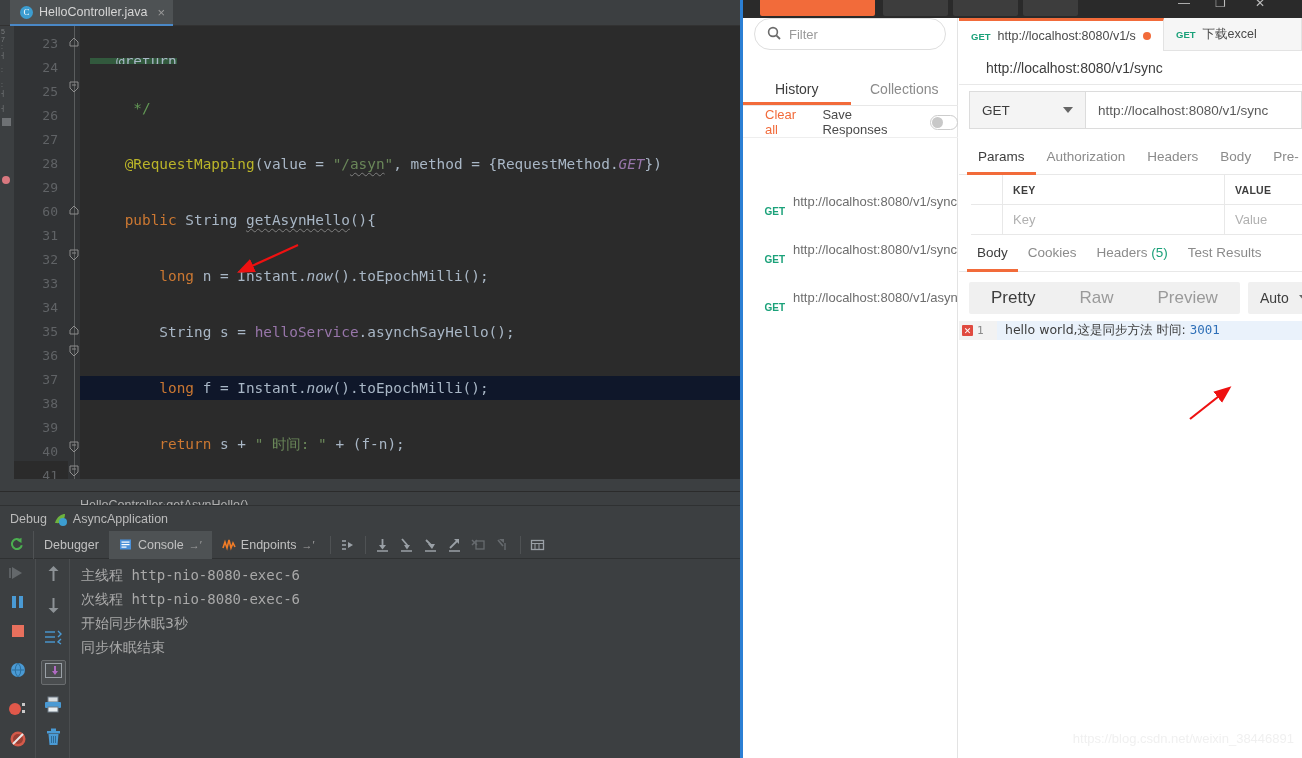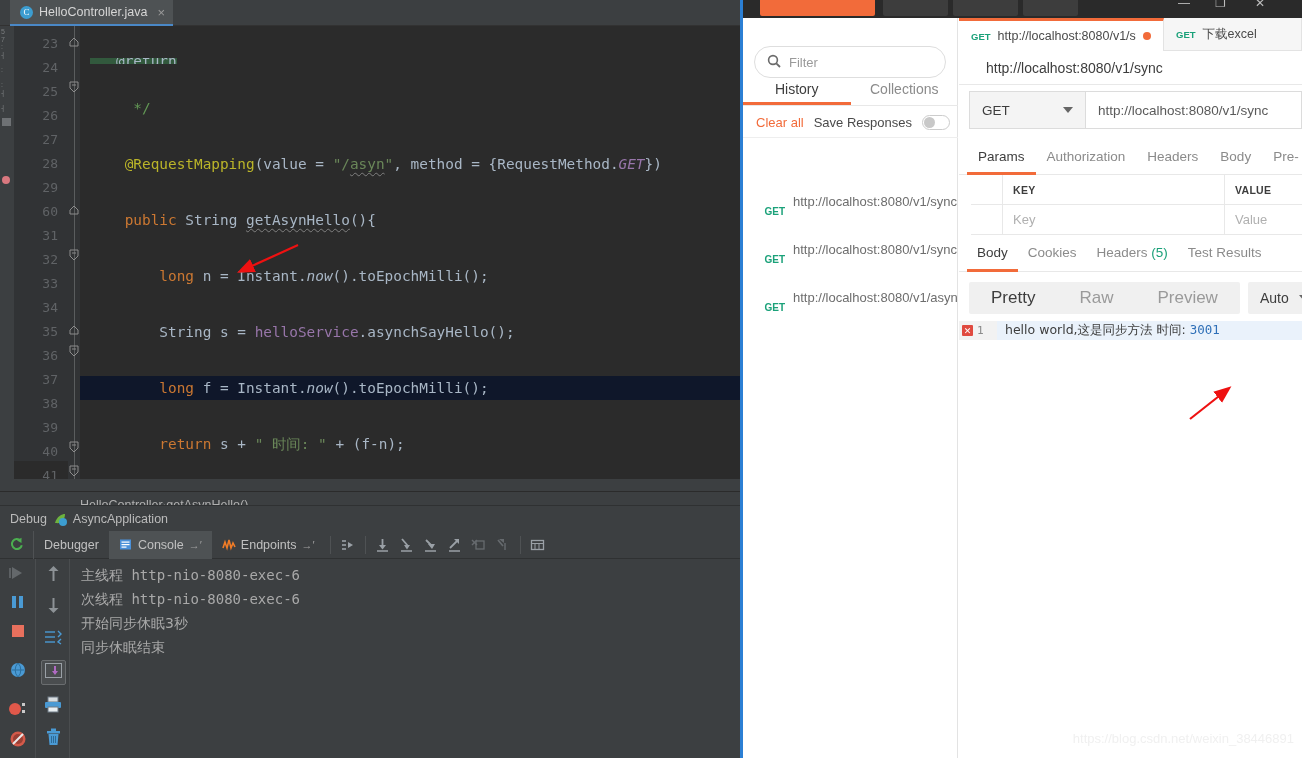--- a/index.html
+++ b/index.html
@@ -171,33 +171,33 @@
   }
   .pm-topbtn { position:absolute; top:-6px; height:22px; border-radius:2px; background:#3d3d3d; }
   .pm-topbtn.orange { background:#f26b3a; }
   .pm-winctl { position:absolute; top:-4px; color:#bdbdbd; font-size:12px; }
 
   .pm-sidebar {
     position: absolute; left: 3px; top: 18px; width: 215px; height: 740px;
     background: #fff; border-right: 1px solid #e3e3e3;
   }
   .pm-search {
-    position: absolute; left: 11px; top: 28px; width: 192px; height: 32px;
+    position: absolute; left: 11px; top: 0; width: 192px; height: 32px;
     border: 1px solid #dedede; border-radius: 16px;
     display: flex; align-items: center; gap: 8px; padding-left: 12px;
     font-size: 13px; color: #9a9a9a;
   }
   .pm-tabs { position: absolute; left: 0; top: 56px; width: 215px; height: 32px;
              display: flex; border-bottom: 1px solid #e8e8e8; }
   .pm-tab { flex: 1; text-align: center; font-size: 14px; color: #8b8b8b;
             line-height: 31px; }
   .pm-tab.active { color: #3d3d3d; border-bottom: 3px solid #f26b3a; }
   .pm-clearrow {
     position: absolute; left: 0; top: 89px; width: 215px; height: 31px;
-    display: flex; align-items: center; gap: 10px; padding-left: 13px;
+    display: flex; align-items: center; gap: 10px; padding-left: 22px;
     font-size: 13px; color: #4a4a4a; border-bottom: 1px solid #eee;
   }
   .pm-clearall { color: #f26b3a; }
   .toggle { width: 28px; height: 15px; border-radius: 8px; background: #fff;
             border: 1px solid #ccc; position: relative; }
   .toggle::after { content:''; position:absolute; left:1px; top:1px; width:11px; height:11px;
                    border-radius:50%; background:#c8c8c8; }
   .pm-today {
     position: absolute; left: 0; top: 142px; width: 215px; height: 26px;
     display: flex; align-items: center; gap: 10px; padding-left: 12px;

